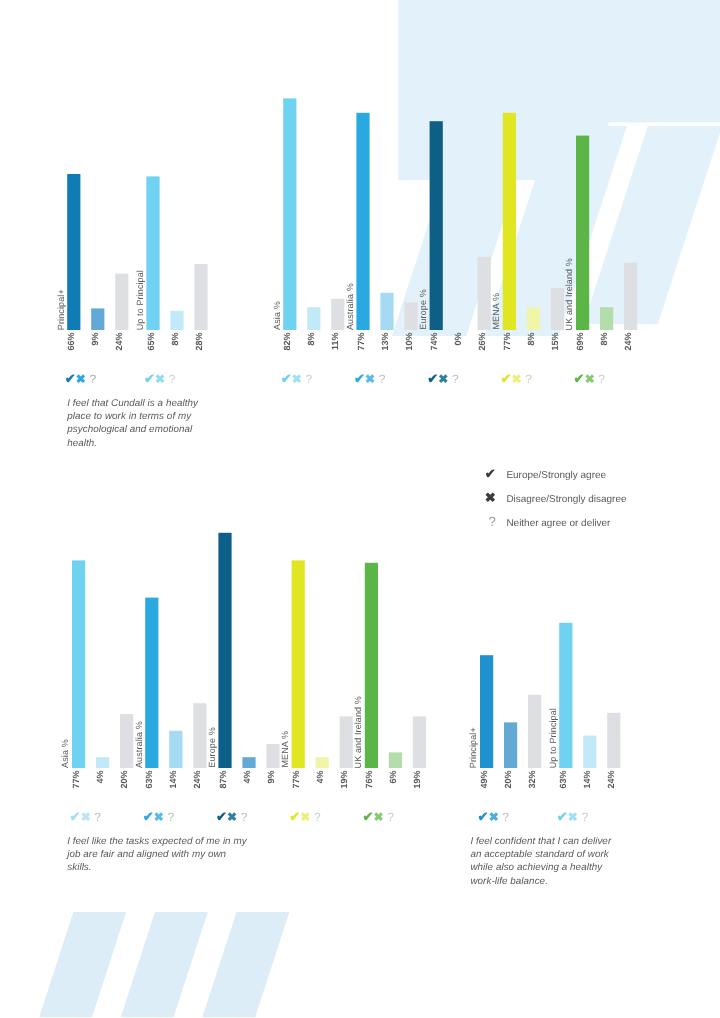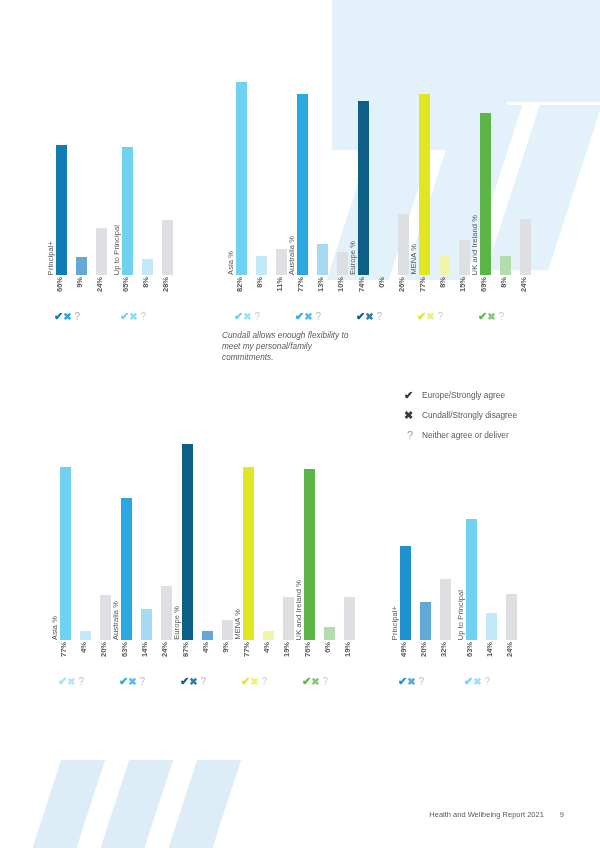--- a/index.html
+++ b/index.html
@@ -187,20 +187,21 @@
           <div class="val" style="left:0px;">65%</div>
           <div class="val" style="left:20px;">8%</div>
           <div class="val" style="left:40px;">28%</div>
         </div>
         <div class="marks" style="left:-2px;">
           <span class="mk-check" style="color:#6fd2f0;">✔</span><span class="mk-x" style="color:#8fdcf3;">✖</span><span class="mk-q" style="color:#c9cbcd;">?</span>
         </div>
       </div>
     </div>
   </div>
+  <div class="caption" style="left:56px; top:330px; width:120px;">I feel that Cundall is a healthy place to work in terms of my psychological and emotional health.</div>
 
   <div class="chart" id="chart2" style="left:236px; top:40px; width:300px;">
     <div class="plot" style="height:235px;">
 
       <div class="group" style="left:0px; width:58px;">
         <div class="bars">
           <div class="bar" style="left:0px;  height:82%; background:#6fd2f0;"></div>
           <div class="bar" style="left:20px; height:8%;  background:#c2e9f7;"></div>
           <div class="bar" style="left:40px; height:11%; background:#dedfe2;"></div>
         </div>
@@ -277,30 +278,29 @@
           <div class="val" style="left:0px;">69%</div>
           <div class="val" style="left:20px;">8%</div>
           <div class="val" style="left:40px;">24%</div>
         </div>
         <div class="marks" style="left:-2px;">
           <span class="mk-check" style="color:#5cb647;">✔</span><span class="mk-x" style="color:#85ca73;">✖</span><span class="mk-q" style="color:#c9cbcd;">?</span>
         </div>
       </div>
     </div>
   </div>
-  <div class="caption" style="left:222px; top:330px; width:130px;">Cundall allows enough flexibility to meet my personal/family commitments.</div>
 
   <div id="legend">
     <div class="leg-row">
       <div class="leg-ico">✔</div>
       <div class="leg-txt">Europe/Strongly agree</div>
     </div>
     <div class="leg-row">
       <div class="leg-ico">✖</div>
-      <div class="leg-txt">Cundall/Strongly disagree</div>
+      <div class="leg-txt">Disagree/Strongly disagree</div>
     </div>
     <div class="leg-row">
       <div class="leg-ico q">?</div>
       <div class="leg-txt">Neither agree or deliver</div>
     </div>
   </div>
 
   <div class="chart" id="chart3" style="left:60px; top:415px; width:300px;">
     <div class="plot" style="height:225px;">
 
@@ -383,20 +383,21 @@
           <div class="val" style="left:0px;">76%</div>
           <div class="val" style="left:20px;">6%</div>
           <div class="val" style="left:40px;">19%</div>
         </div>
         <div class="marks" style="left:-2px;">
           <span class="mk-check" style="color:#5cb647;">✔</span><span class="mk-x" style="color:#85ca73;">✖</span><span class="mk-q" style="color:#c9cbcd;">?</span>
         </div>
       </div>
     </div>
   </div>
+  <div class="caption" style="left:56px; top:695px; width:150px;">I feel like the tasks expected of me in my job are fair and aligned with my own skills.</div>
 
   <div class="chart" id="chart4" style="left:400px; top:448px; width:150px;">
     <div class="plot" style="height:192px;">
 
       <div class="group" style="left:0px; width:58px;">
         <div class="bars">
           <div class="bar" style="left:0px;  height:49%; background:#1e91cf;"></div>
           <div class="bar" style="left:20px; height:20%; background:#62a9d6;"></div>
           <div class="bar" style="left:40px; height:32%; background:#dedfe2;"></div>
         </div>
@@ -422,18 +423,16 @@
           <div class="val" style="left:0px;">63%</div>
           <div class="val" style="left:20px;">14%</div>
           <div class="val" style="left:40px;">24%</div>
         </div>
         <div class="marks" style="left:-2px;">
           <span class="mk-check" style="color:#6fd2f0;">✔</span><span class="mk-x" style="color:#9fdff5;">✖</span><span class="mk-q" style="color:#c9cbcd;">?</span>
         </div>
       </div>
     </div>
   </div>
-
-  <div id="footer">
-    <span>Health and Wellbeing Report 2021</span><span class="pg">9</span>
-  </div>
+  <div class="caption" style="left:392px; top:695px; width:120px;">I feel confident that I can deliver an acceptable standard of work while also achieving a healthy work-life balance.</div>
+
 
 </div>
 
 </body></html>

